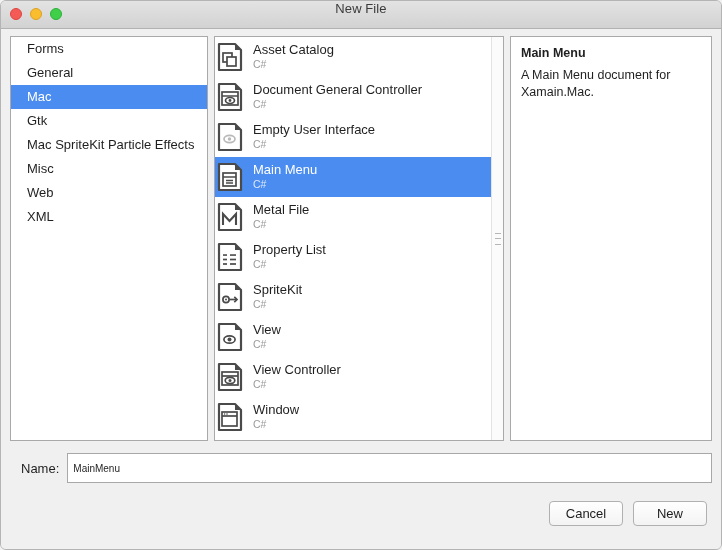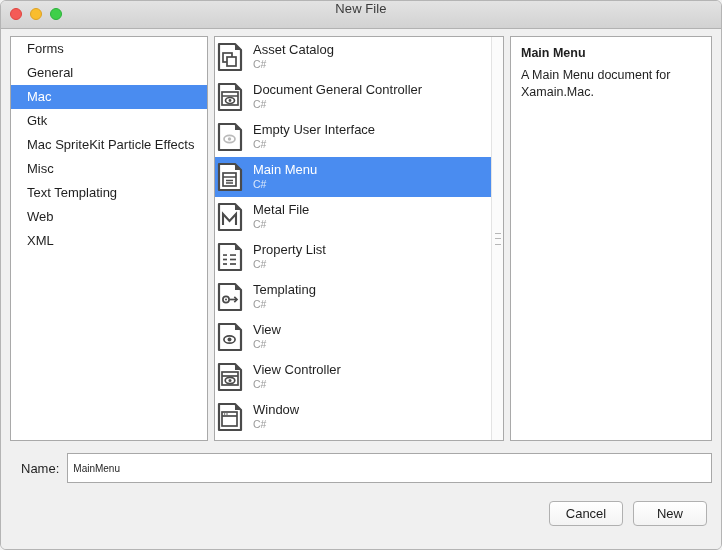--- a/index.html
+++ b/index.html
@@ -260,21 +260,20 @@
     <div class="panes">
 
       <div class="pane pane-categories">
         <div id="category-list-body">
             <div class="cat-item"><span>Forms</span></div>
             <div class="cat-item"><span>General</span></div>
             <div class="cat-item selected"><span>Mac</span></div>
             <div class="cat-item"><span>Gtk</span></div>
             <div class="cat-item"><span>Mac SpriteKit Particle Effects</span></div>
             <div class="cat-item"><span>Misc</span></div>
-            <div class="cat-item"><span>Text Templating</span></div>
             <div class="cat-item"><span>Web</span></div>
             <div class="cat-item"><span>XML</span></div>
           </div>
       </div>
 
       <div class="pane pane-templates">
         <div class="tmpl-scroll">
           <div id="template-list-body">
               <div class="tmpl-item">
                 <span class="tmpl-icon">
@@ -386,21 +385,21 @@
                     <path d="M19 2 L25 8 H19 Z" fill="#4a4a4a"></path>
                     <g stroke="#4a4a4a" fill="none" stroke-width="1.7" opacity="1">
                       <circle cx="10" cy="17.5" r="3.1" fill="#fff"></circle>
                       <circle cx="10" cy="17.5" r="1" fill="#4a4a4a" stroke="none"></circle>
                       <line x1="13.2" y1="17.5" x2="21" y2="17.5"></line>
                       <path d="M18.3 14.9 L21 17.5 L18.3 20.1" fill="none"></path>
                     </g>
                   </svg>
                 </span>
                 <span class="tmpl-labels">
-                  <span class="tmpl-name">Templating</span>
+                  <span class="tmpl-name">SpriteKit</span>
                   <span class="tmpl-lang">C#</span>
                 </span>
               </div>
               <div class="tmpl-item">
                 <span class="tmpl-icon">
                   <svg width="28" height="30" viewBox="0 0 28 30">
                     <path d="M3 2 H19 L25 8 V28 H3 Z" fill="#fff" stroke="#4a4a4a" stroke-width="2.2" stroke-linejoin="round"></path>
                     <path d="M19 2 L25 8 H19 Z" fill="#4a4a4a"></path>
                     <g stroke="#4a4a4a" fill="none" stroke-width="1.7" opacity="1">
                       <ellipse cx="13.5" cy="17.5" rx="5.6" ry="3.7" fill="#fff"></ellipse>

